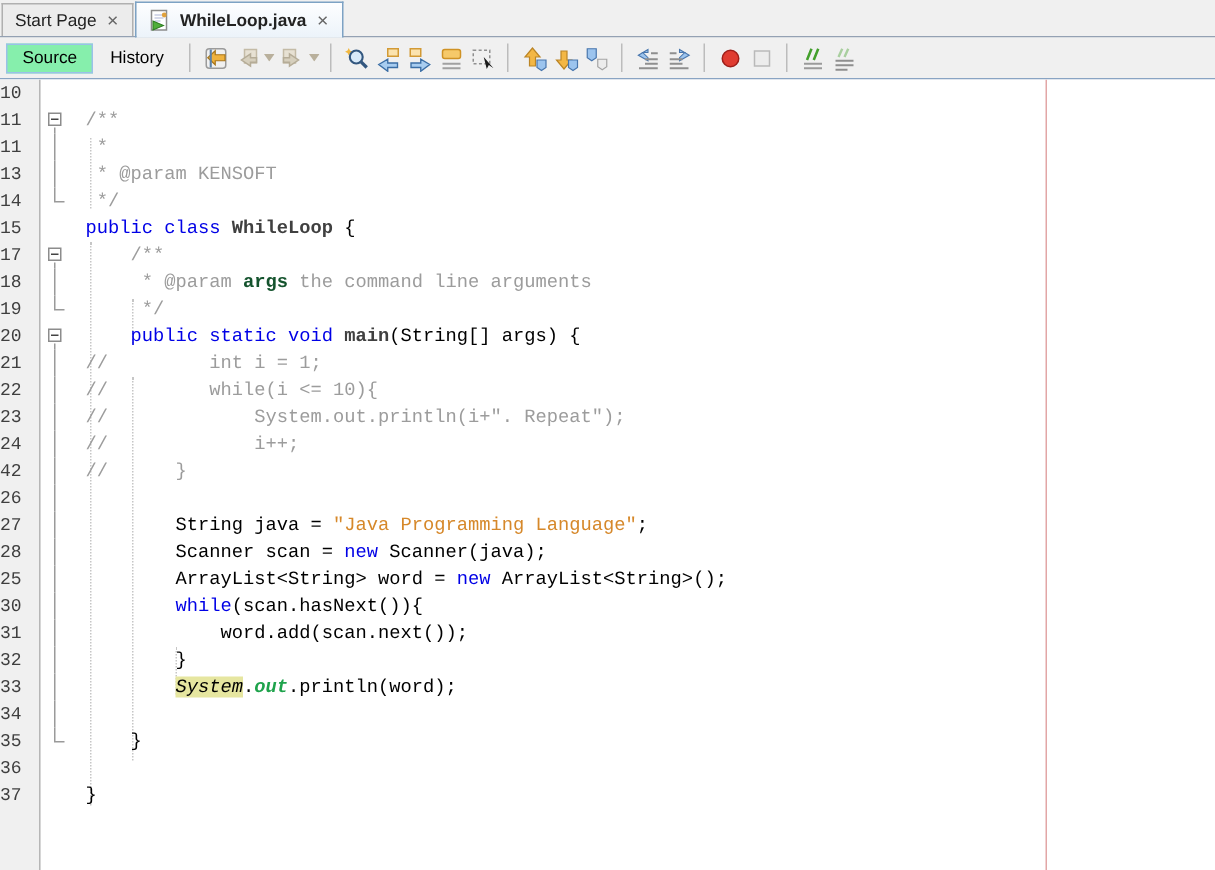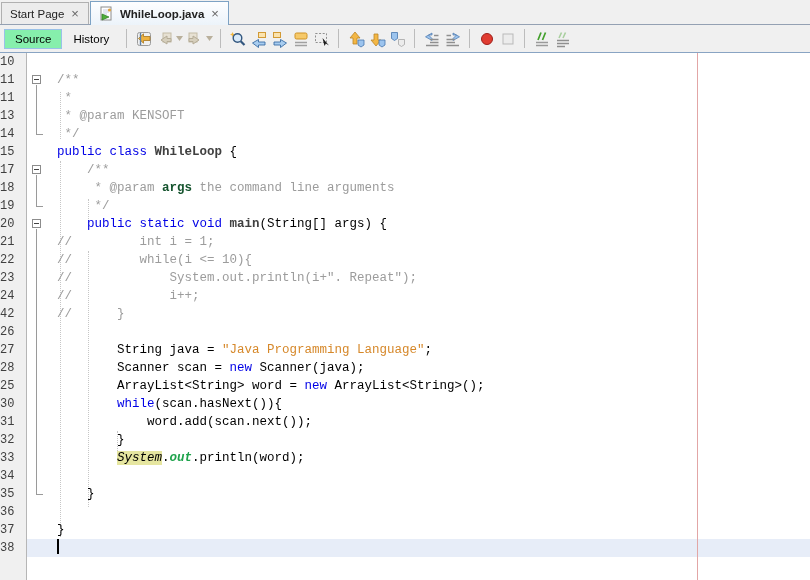--- a/index.html
+++ b/index.html
@@ -362,22 +362,17 @@
         <div class="row">
           <div class="gutter-num">36</div>
           <div class="fold-cell"></div>
           <div class="code"></div>
         </div>
         <div class="row">
           <div class="gutter-num">37</div>
           <div class="fold-cell"></div>
           <div class="code"><span class="sg-p">}</span></div>
         </div>
-        <div class="row current">
-          <div class="gutter-num">38</div>
-          <div class="fold-cell"></div>
-          <div class="code"><span class="caret"></span></div>
-        </div>
       </div>
     <div class="margin-line"></div>
   </div>
 
 </div>
 
 </body></html>

